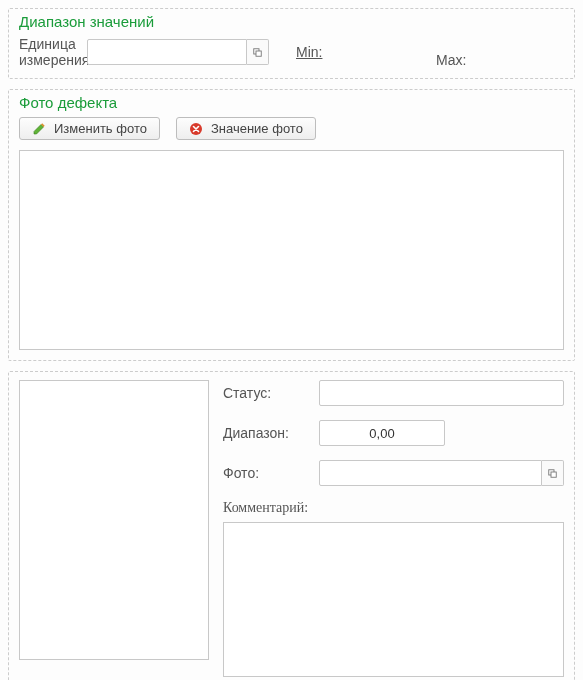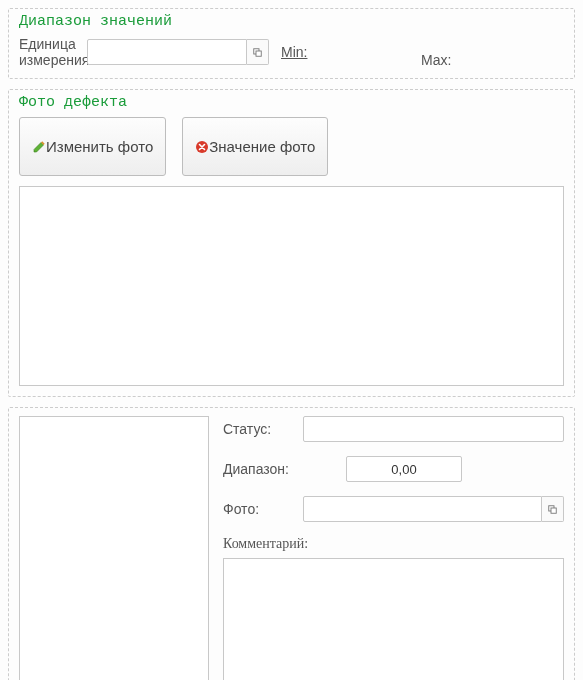--- a/index.html
+++ b/index.html
@@ -17,21 +17,20 @@
     border-radius: 2px;
     margin-bottom: 10px;
     padding: 8px 10px 10px 10px;
     position: relative;
   }
   .legend {
     color: #1a9c3a;
     font-size: 15px;
     margin: -4px 0 6px 0;
     padding: 0;
-    font-family: Liberation Mono, monospace;
   }
   .field-label { color: #555; font-size: 14px; }
   .input-wrap {
     position: relative;
     display: inline-flex;
     align-items: stretch;
   }
   .text-input {
     border: 1px solid #c8c8c8;
     border-radius: 2px;
@@ -50,45 +49,45 @@
     border-radius: 0 2px 2px 0;
     display: inline-flex;
     align-items: center;
     justify-content: center;
     cursor: pointer;
   }
   .picker-btn svg { width: 11px; height: 11px; }
   .btn {
     display: inline-flex;
     align-items: center;
-    gap: 0;
+    gap: 8px;
     border: 1px solid #bdbdbd;
     background: linear-gradient(#fdfdfd, #eee);
     border-radius: 3px;
-    padding: 20px 12px;
-    font-size: 15px;
+    padding: 3px 12px;
+    font-size: 13px;
     color: #444;
     cursor: pointer;
   }
   .btn-row { display: flex; gap: 16px; margin-bottom: 10px; }
   .photo-area {
     border: 1px solid #c8c8c8;
     background: #fff;
     width: 100%;
     height: 200px;
   }
   .prev-values {
     border: 1px solid #c8c8c8;
     background: #fff;
     width: 190px;
     height: 280px;
   }
   .bottom-grid { display: flex; gap: 14px; align-items: flex-start; }
   .details-col { flex: 1; display: flex; flex-direction: column; gap: 14px; }
-  .detail-row { display: flex; align-items: center; gap: 0; }
+  .detail-row { display: flex; align-items: center; gap: 16px; }
   .detail-row .field-label { width: 80px; flex-shrink: 0; }
   .comment-area {
     border: 1px solid #c8c8c8;
     background: #fff;
     width: 100%;
     height: 155px;
     resize: none;
     font-family: inherit;
     font-size: 13px;
     padding: 4px;
@@ -106,21 +105,21 @@
 измерения:</div>
     <div class="input-wrap">
       <input type="text" class="text-input" style="width: 160px; border-radius: 2px 0px 0px 2px;" value="">
       <button class="picker-btn">
         <svg viewBox="0 0 12 12">
             <rect x="1" y="1" width="7" height="7" fill="none" stroke="#777" stroke-width="1.2"></rect>
             <rect x="4" y="4" width="7" height="7" fill="#fff" stroke="#777" stroke-width="1.2"></rect>
           </svg>
       </button>
     </div>
-    <div class="field-label" style="margin-left:12px; width:60px;text-decoration:underline;">Min:</div>
+    <div class="field-label" style="margin-left:27px; width:60px;text-decoration:underline;">Min:</div>
     <div class="field-label" style="margin-left:80px;margin-top:16px;">Max:</div>
   </div>
 </div>
 
 <div class="fieldset">
   <div class="legend">Фото дефекта</div>
   <div class="btn-row">
     <button class="btn">
       <svg width="14" height="14" viewBox="0 0 14 14">
         <path d="M2 12 L2 9.5 L9 2.5 L11.5 5 L4.5 12 Z" fill="#5fb336" stroke="#3b7d1f" stroke-width="0.6"></path>
@@ -144,21 +143,21 @@
     <div class="prev-values"></div>
     <div class="details-col">
 
       <div class="detail-row">
         <div class="field-label">Статус:</div>
         <input type="text" class="text-input" style="flex: 1 1 0%;" value="">
       </div>
 
       <div class="detail-row">
         <div class="field-label">Диапазон:</div>
-        <input type="text" class="text-input num-input" style="width: 116px; margin-left: 43px;" value="0,00">
+        <input type="text" class="text-input num-input" style="width: 126px;" value="0,00">
       </div>
 
       <div class="detail-row">
         <div class="field-label">Фото:</div>
         <div class="input-wrap" style="flex:1;">
           <input type="text" class="text-input" style="flex: 1 1 0%; border-radius: 2px 0px 0px 2px; width: 100%;" value="">
           <button class="picker-btn">
             <svg viewBox="0 0 12 12">
                 <rect x="1" y="1" width="7" height="7" fill="none" stroke="#777" stroke-width="1.2"></rect>
                 <rect x="4" y="4" width="7" height="7" fill="#fff" stroke="#777" stroke-width="1.2"></rect>

